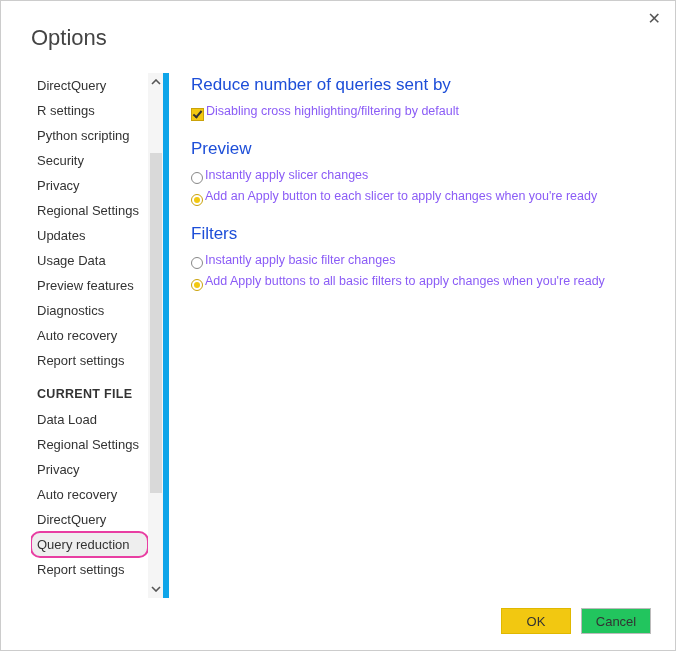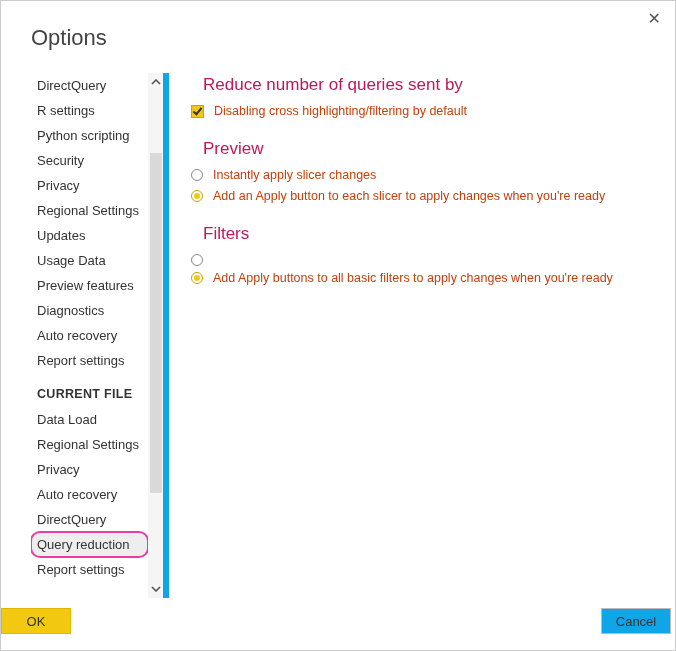--- a/index.html
+++ b/index.html
@@ -105,33 +105,33 @@
   }
   
   .content {
     flex: 1;
     padding-left: 22px;
     padding-top: 2px;
   }
   .section-heading {
     font-size: 17px;
     font-weight: 400;
-    color: #be185d;
-    margin: 0 0 6px 12px;
+    color: #1d4ed8;
+    margin: 0 0 6px 0;
   }
   .section-heading.sub {
     margin-top: 16px;
   }
   .opt-row {
     display: flex;
-    align-items: flex-start;
-    gap: 10px;
+    align-items: flex-end;
+    gap: 2px;
     padding: 2px 0;
     font-size: 12.5px;
-    color: #c2410c;
+    color: #8b5cf6;
     line-height: 1.4;
   }
   .checkbox-box {
     flex: 0 0 13px;
     width: 13px;
     height: 13px;
     background: #f2c811;
     border: 1px solid #caa20a;
     position: relative;
     margin-top: 2px;
@@ -166,30 +166,30 @@
     position: absolute;
     left: 2px;
     top: 2px;
     width: 6px;
     height: 6px;
     background: #f2c811;
     border-radius: 50%;
   }
   
   .footer {
-    padding: 10px 4px 16px 0;
-    display: flex;
-    justify-content: space-between;
+    padding: 10px 24px 16px 0;
+    display: flex;
+    justify-content: flex-end;
     gap: 10px;
   }
   .btn {
     min-width: 70px;
     height: 26px;
     border: 1px solid #bbb;
-    background: #0ea5e9;
+    background: #22c55e;
     font-size: 13px;
     color: #333;
     display: flex;
     align-items: center;
     justify-content: center;
     cursor: pointer;
     padding: 0 12px;
   }
   .btn.primary {
     background: #f2c811;
@@ -256,20 +256,21 @@
         <span>Instantly apply slicer changes</span>
       </div>
       <div class="opt-row">
         <div class="radio-outer checked"></div>
         <span>Add an Apply button to each slicer to apply changes when you're ready</span>
       </div>
 
       <div class="section-heading sub">Filters</div>
       <div class="opt-row">
         <div class="radio-outer"></div>
+        <span>Instantly apply basic filter changes</span>
       </div>
       <div class="opt-row">
         <div class="radio-outer checked"></div>
         <span>Add Apply buttons to all basic filters to apply changes when you're ready</span>
       </div>
     </div>
   </div>
 
   <div class="footer">
     <div class="btn primary">OK</div>

